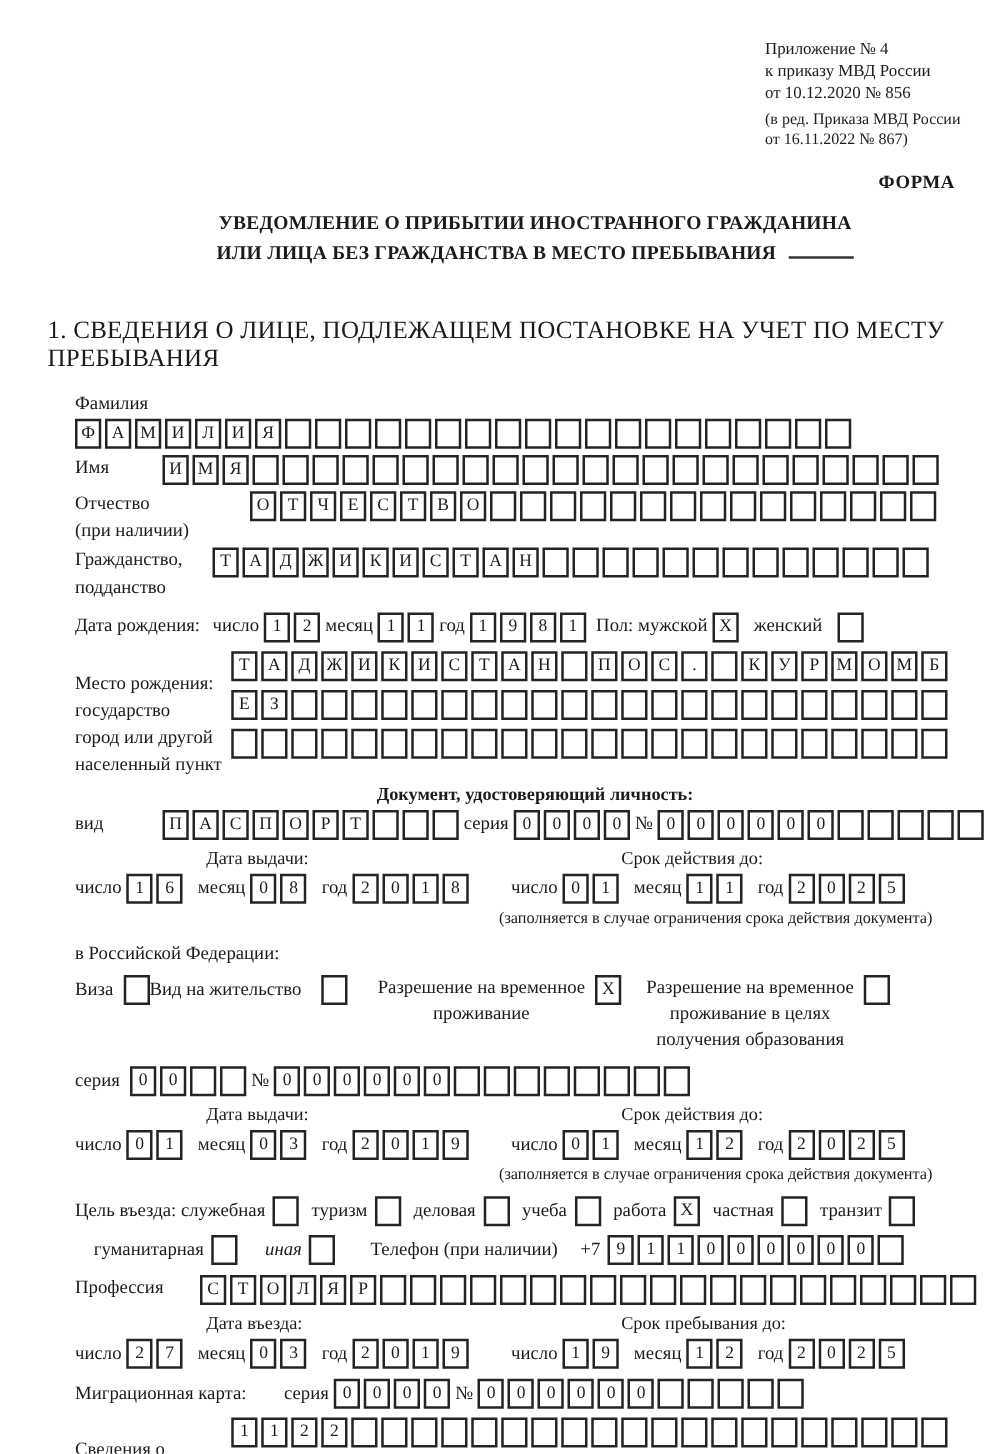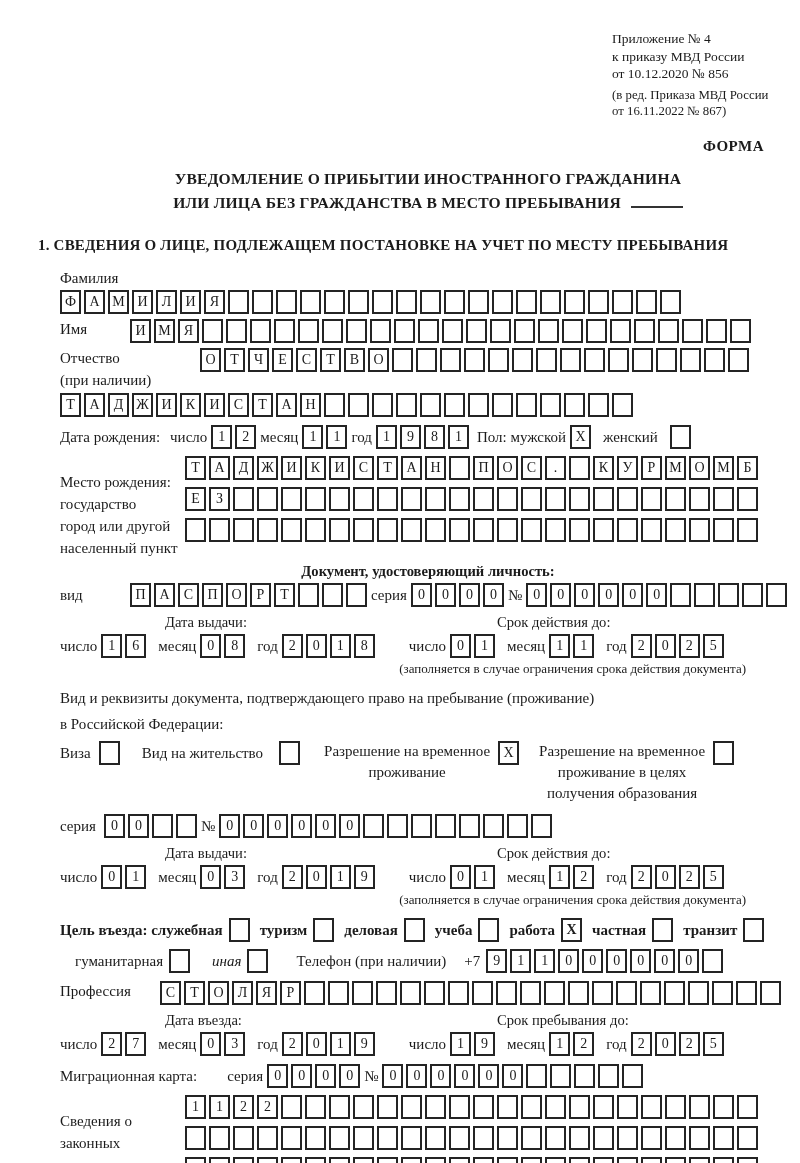--- a/index.html
+++ b/index.html
@@ -11,21 +11,21 @@
   }
   .hdr-block{margin-left:552px;width:200px;line-height:1.3;font-size:13.5px;}
   .hdr-block .gap{height:4px;}
   .hdr-small{font-size:12.8px;}
   .forma{width:736px;text-align:right;padding-right:32px;box-sizing:border-box;
     font-weight:bold;margin-top:18px;font-size:15px;letter-spacing:.5px;}
   .title{width:736px;text-align:center;font-weight:bold;font-size:15.6px;
     line-height:1.55;margin-top:12px;letter-spacing:.2px;}
   .title-underline{display:inline-block;width:52px;border-bottom:2px solid #333;
     height:14px;margin-left:10px;}
-  .sec-heading{font-weight:bold;font-size:15px;margin-top:22px;margin-left:-22px;
+  .sec-heading{font-weight:normal;font-size:20px;margin-top:38px;margin-left:-22px;
     letter-spacing:.2px;}
   .frow{display:flex;align-items:flex-start;margin-top:5px;}
   .lbl{flex-shrink:0;line-height:1.45;}
   .cellrow{display:flex;gap:3px;flex-wrap:nowrap;flex-shrink:0;}
   .cell{width:17px;height:20px;border:2px solid #242424;display:flex;align-items:center;
     justify-content:center;font-size:14px;flex-shrink:0;background:#fff;line-height:1;}
   .igroup{display:flex;align-items:center;}
   .igroup .lbl-inline{margin:0 4px;}
   .w70{width:70px;}
   .w140{width:140px;}
@@ -40,24 +40,24 @@
   .dates-row .grp{display:flex;align-items:center;}
   .dates-row .grp .lbl-inline{margin-right:4px;}
   .dates-row .grp .lbl-mid{margin:0 4px 0 12px;}
   .dates-row .grp2{margin-left:34px;}
   .fineprint-row{width:736px;text-align:right;padding-right:50px;box-sizing:border-box;
     font-size:13px;margin-top:3px;}
   .permit-intro{margin-top:9px;line-height:1.7;}
   .visa-row{display:flex;align-items:flex-start;margin-top:4px;}
   .visa-row .cbx{margin-left:8px;}
   .cb-col{text-align:center;line-height:1.4;}
-  .visa-row .item2{margin-left:22px;text-align:right;}
+  .visa-row .item2{text-align:right;}
   .visa-row .item3{margin-left:24px;display:flex;align-items:flex-start;}
   .visa-row .item4{margin-left:20px;display:flex;align-items:flex-start;}
-  .purpose-row{display:flex;align-items:center;margin-top:10px;font-weight:bold;}
+  .purpose-row{display:flex;align-items:center;margin-top:10px;}
   .purpose-row .pl{margin-left:10px;margin-right:6px;}
   .purpose-row .pl0{margin-right:6px;}
   .hum-row{display:flex;align-items:center;margin-top:7px;margin-left:15px;}
   .hum-row .pl{margin-right:6px;}
   .hum-row .phone-lbl{margin-left:28px;}
   .hum-row .plus7{margin-left:18px;margin-right:6px;}
   .hum-row .iná{margin-left:22px;margin-right:6px;font-style:italic;}
   .mt8{margin-top:8px;}
   .mt10{margin-top:10px;}
 </style>
@@ -172,20 +172,24 @@
       <span class="cell"></span>
       <span class="cell"></span>
       <span class="cell"></span>
       <span class="cell"></span>
       <span class="cell"></span>
       <span class="cell"></span>
     </div>
 </div>
 
 <div class="frow" style="margin-top:2px;">
+  <div class="lbl w110">
+    <div>Гражданство,</div>
+    <div>подданство</div>
+  </div>
   <div class="cellrow">
       <span class="cell">Т</span>
       <span class="cell">А</span>
       <span class="cell">Д</span>
       <span class="cell">Ж</span>
       <span class="cell">И</span>
       <span class="cell">К</span>
       <span class="cell">И</span>
       <span class="cell">С</span>
       <span class="cell">Т</span>
@@ -404,21 +408,20 @@
         <span class="cell">2</span>
         <span class="cell">0</span>
         <span class="cell">2</span>
         <span class="cell">5</span>
       </span>
   </span>
 </div>
 <div class="fineprint-row">(заполняется в случае ограничения срока действия документа)</div>
 
 <div class="permit-intro">
-  <div>Вид и реквизиты документа, подтверждающего право на пребывание (проживание)</div>
   <div>в Российской Федерации:</div>
 </div>
 
 <div class="visa-row">
   <span class="igroup">
     <span>Виза</span>
     <span class="cellrow cbx">
         <span class="cell"></span>
       </span>
   </span>

